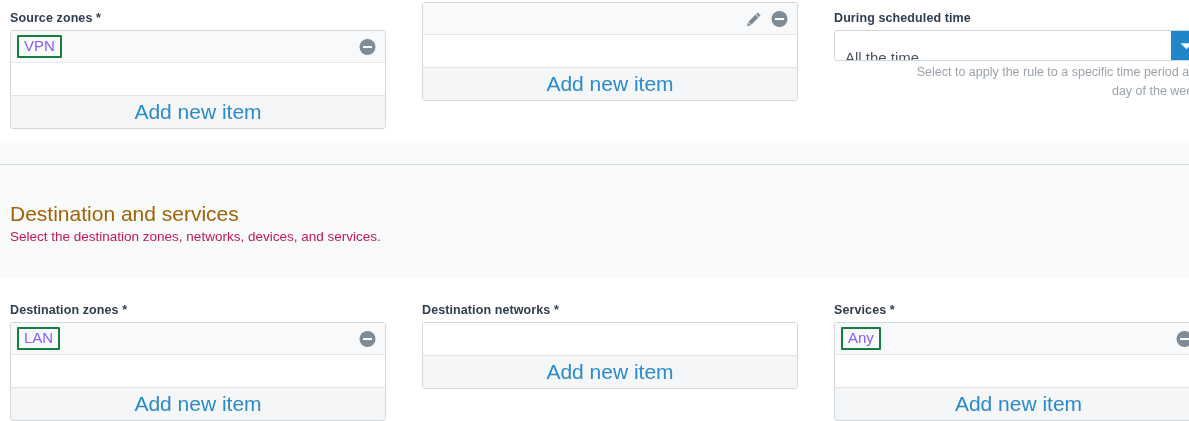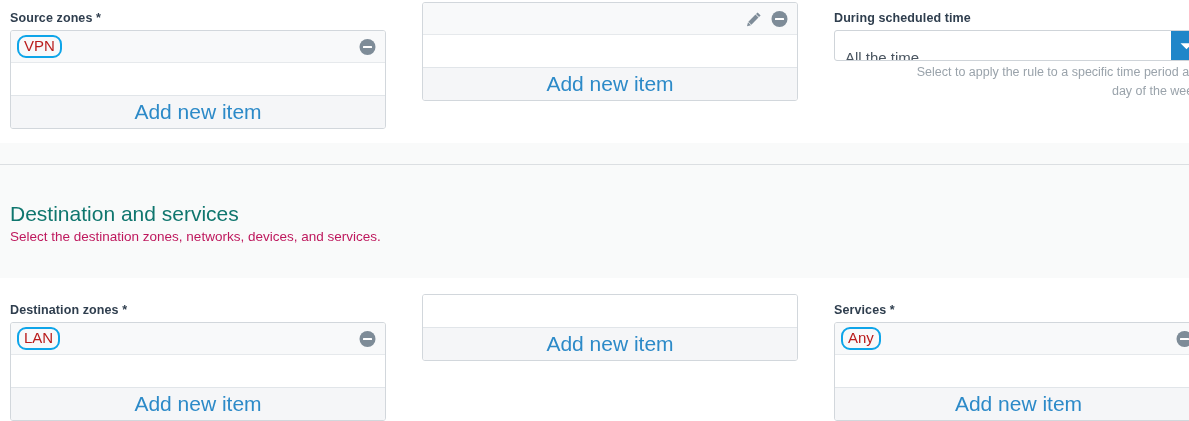--- a/index.html
+++ b/index.html
@@ -59,27 +59,27 @@
     position: relative;
     height: 31px;
     background: #f8f9fa;
     border-bottom: 1px solid #e6e9ec;
     display: flex;
     align-items: center;
     padding: 0 8px 0 6px;
   }
   .chip {
     display: inline-block;
-    border: 2px solid #0ea5e9;
+    border: 2px solid #15803d;
     padding: 0px 5px 1px 5px;
     font-size: 15px;
     line-height: 18px;
-    color: #b91c1c;
+    color: #8b5cf6;
     background: transparent;
-    border-radius: 9px;
+    border-radius: 1px;
   }
   .item-actions {
     position: absolute;
     right: 9px;
     top: 50%;
     transform: translateY(-50%);
     display: flex;
     align-items: center;
     gap: 8px;
   }
@@ -152,21 +152,21 @@
     right: 0;
     background: #f9fafa;
   }
   .section-rule {
     height: 1px;
     background: #dcdfe2;
     width: 100%;
   }
   .section-title {
     font-size: 21px;
-    color: #0f766e;
+    color: #a16207;
     font-weight: normal;
     line-height: 26px;
     margin: 0;
   }
   .section-sub {
     font-size: 13.5px;
     color: #be185d;
     line-height: 19px;
     margin: 0;
   }
@@ -279,20 +279,24 @@
         </span>
       </div>
       <div class="list-empty"></div>
       <div class="list-footer">
         <span class="add-link">Add new item</span>
       </div>
     </div>
   </div>
 
   <div class="col">
+    <div class="field-label">
+      <span>Destination networks</span>
+      <span class="req-star">*</span>
+    </div>
     <div class="list-box">
       <div class="list-empty"></div>
       <div class="list-footer">
         <span class="add-link">Add new item</span>
       </div>
     </div>
   </div>
 
   <div class="col wide">
     <div class="field-label">

